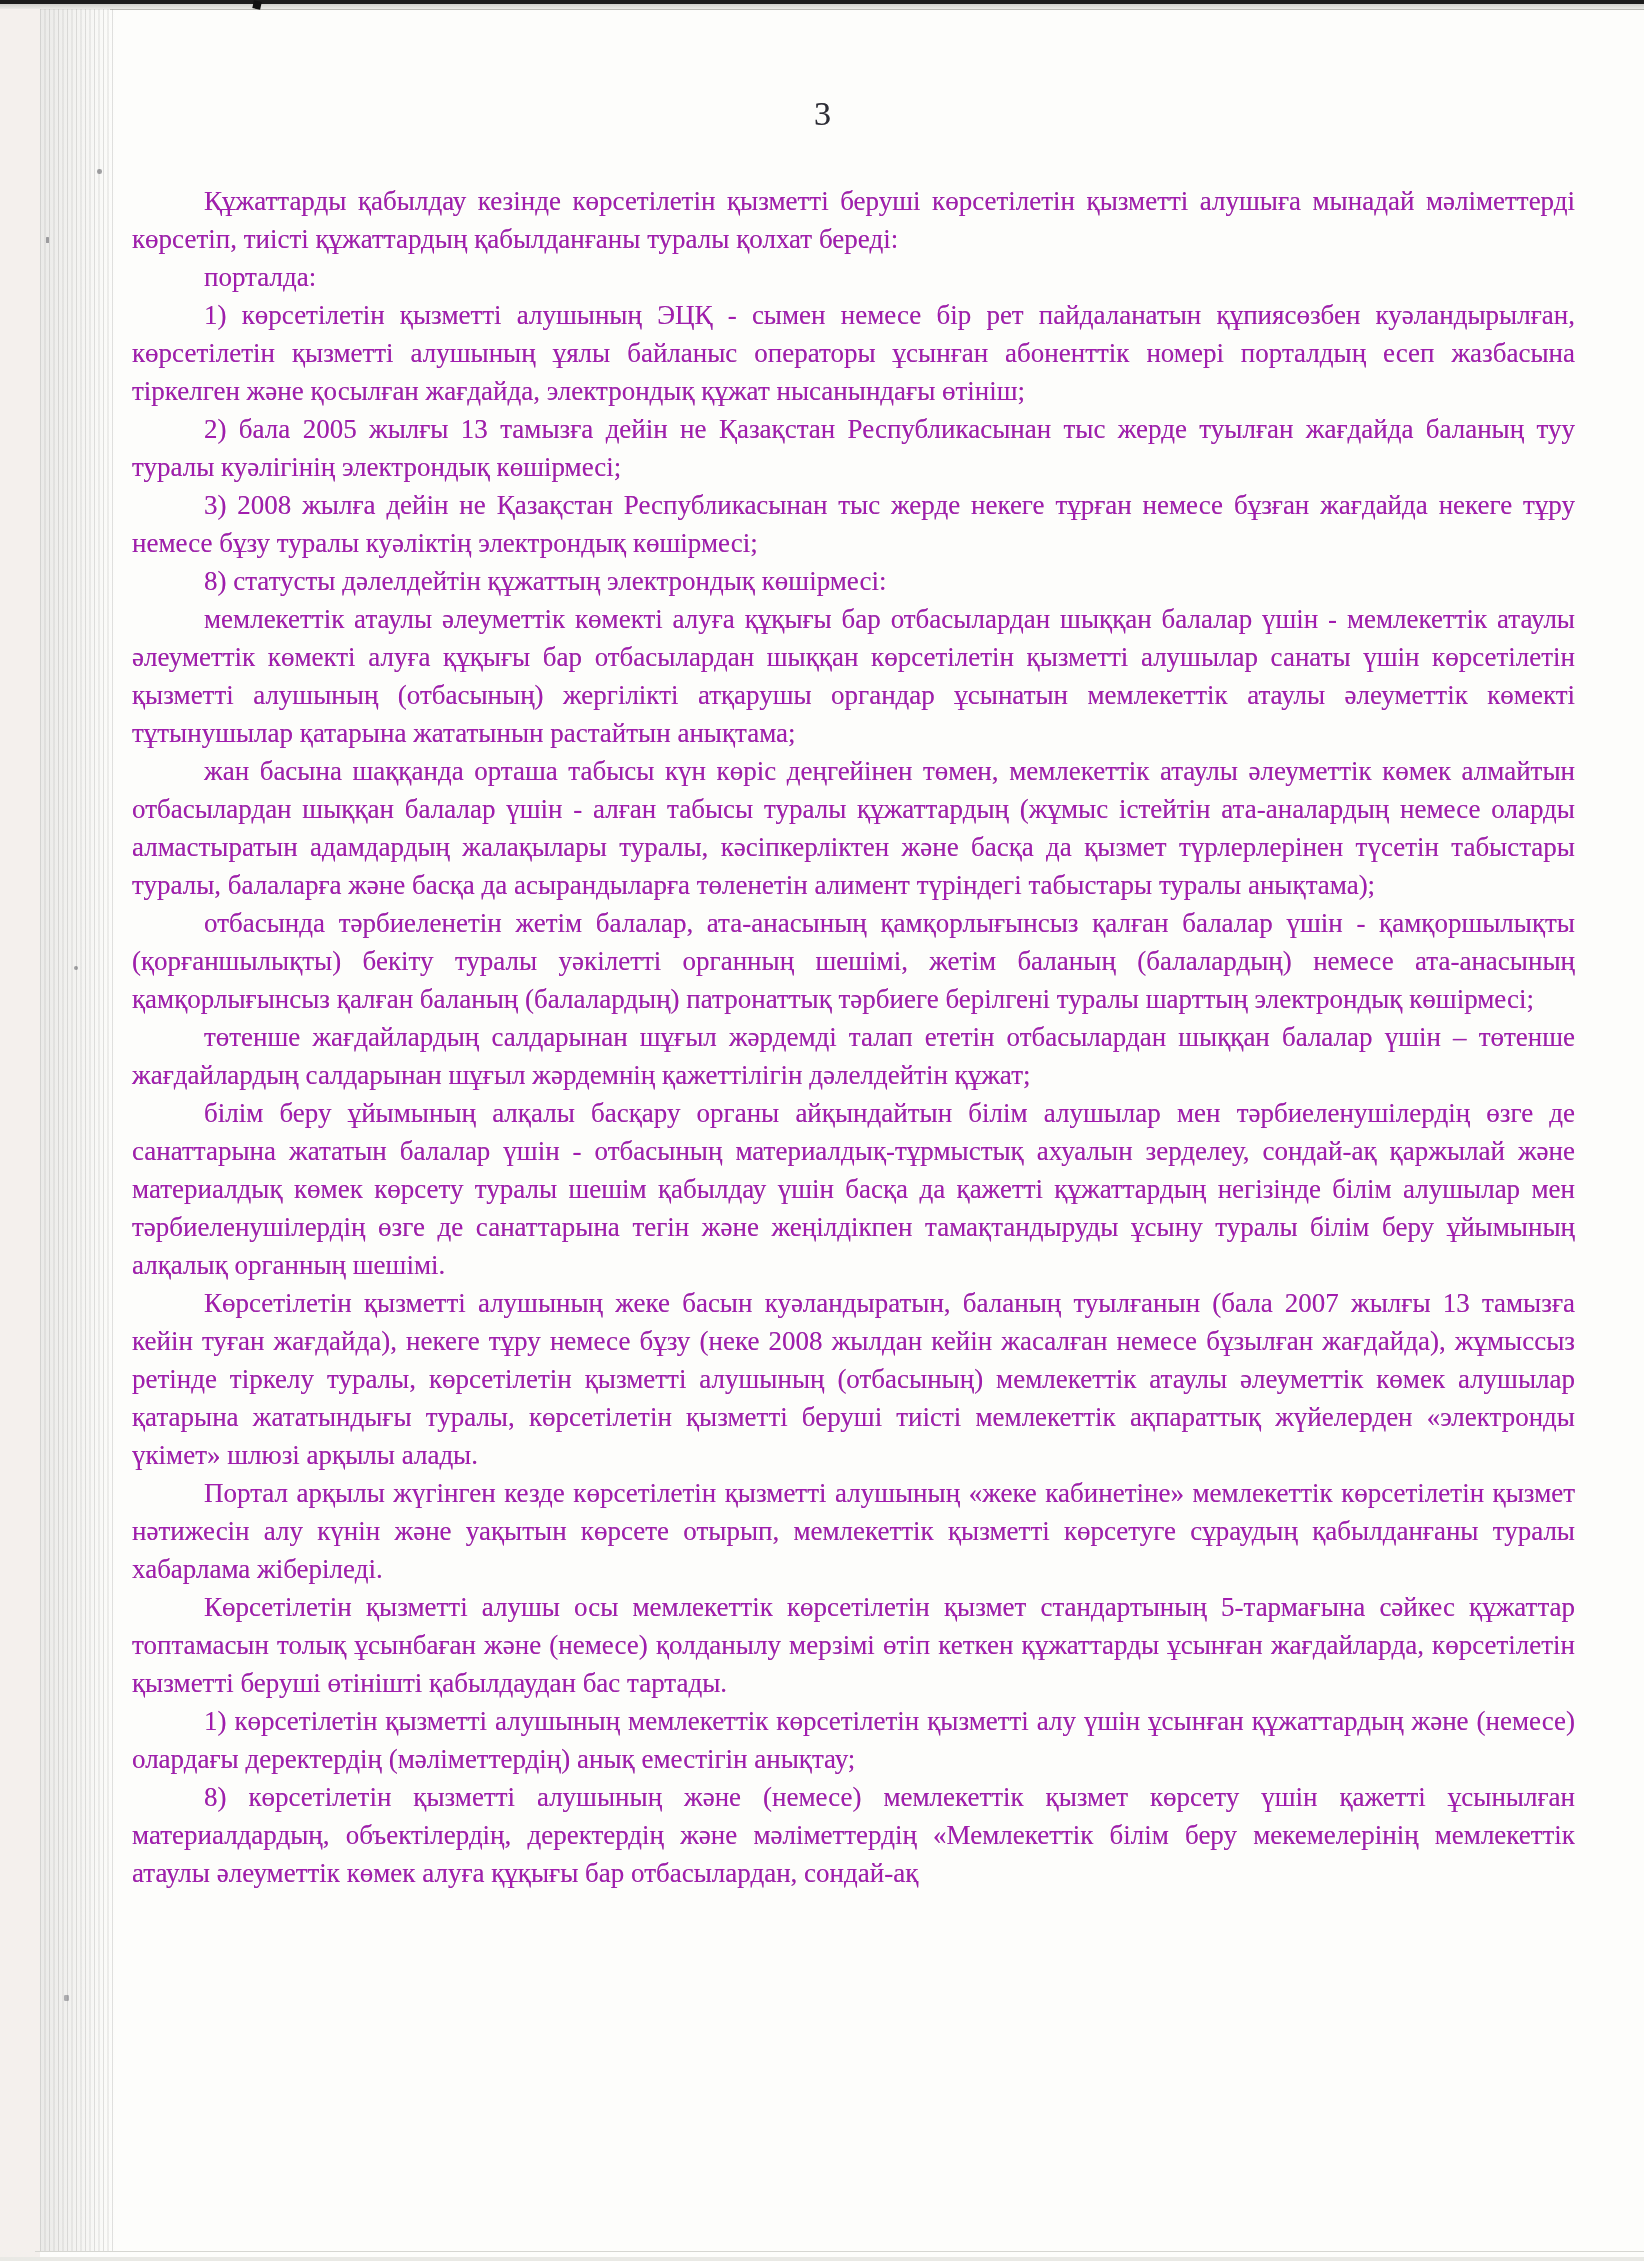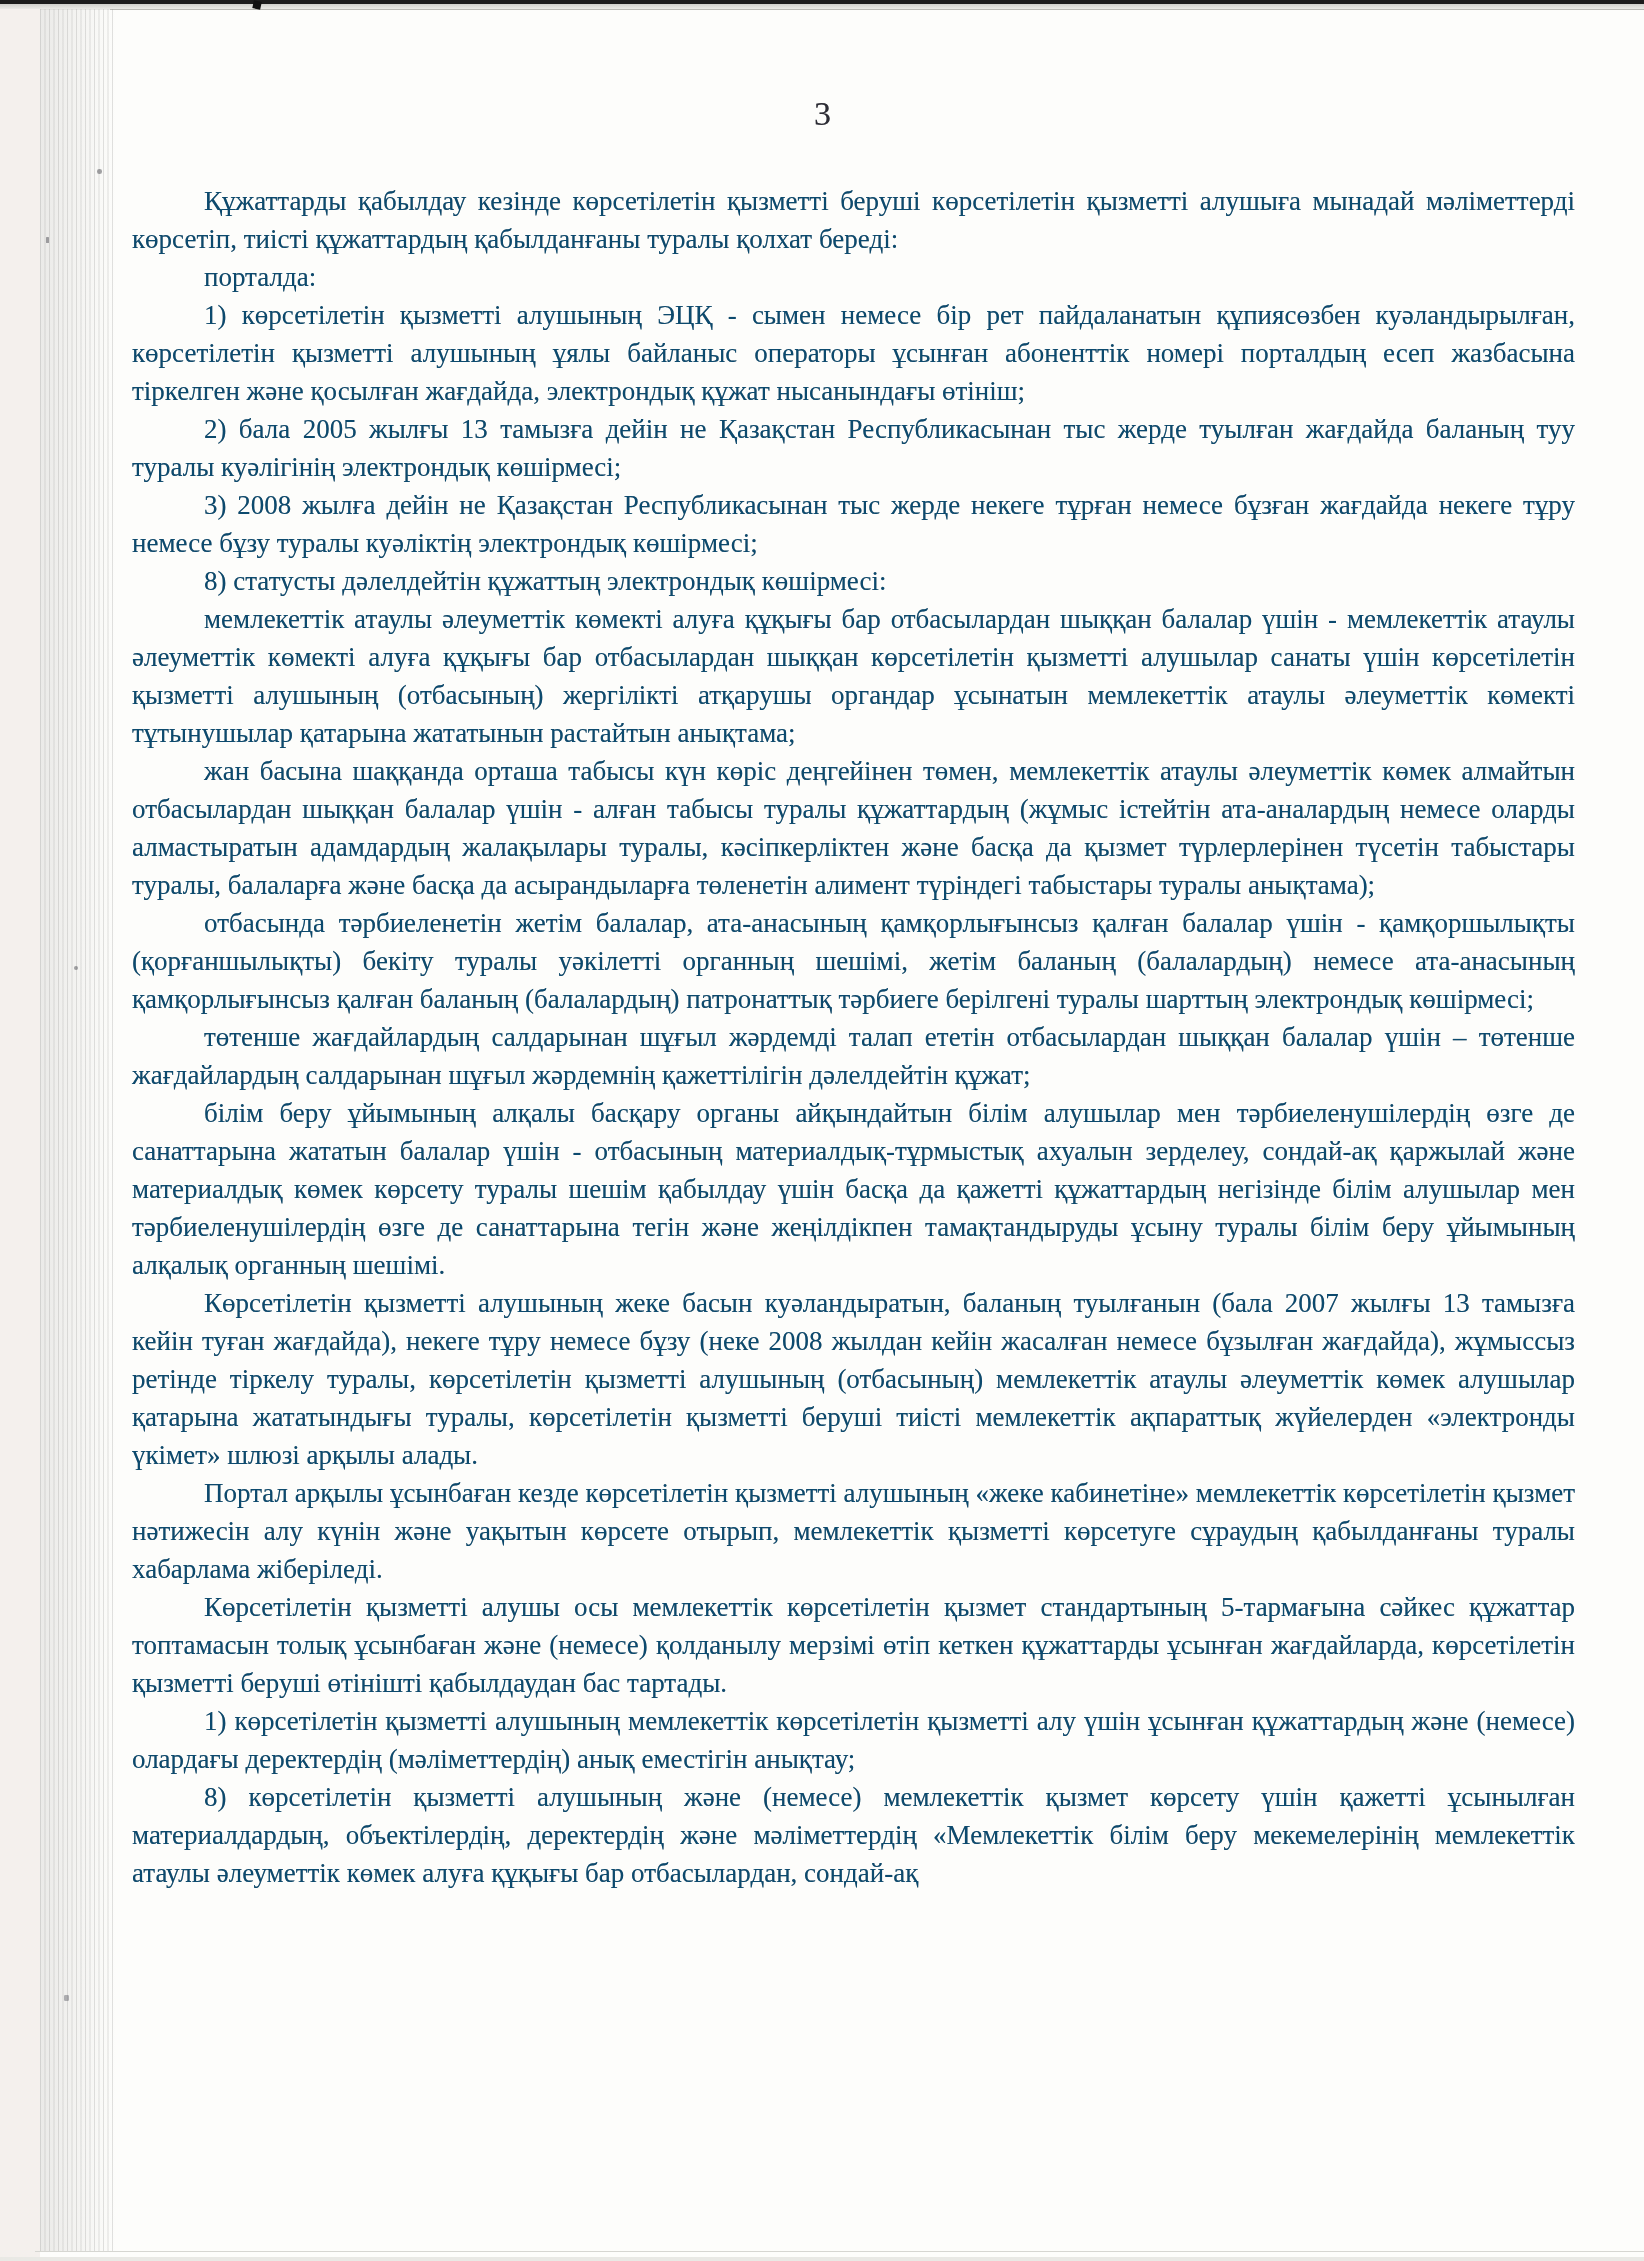--- a/index.html
+++ b/index.html
@@ -66,21 +66,21 @@
   
   .page-number {
     position: absolute; top: 95px; left: 0; width: 1645px;
     text-align: center;
     font-size: 34px; color: #2d2d35;
     text-shadow: 0 0 0.6px rgba(45,45,55,0.45);
   }
   .text-block {
     position: absolute; top: 182px; left: 132px; width: 1443px;
     font-size: 27px; line-height: 38px;
-    color: #0c4a6e;
+    color: #a21caf;
     text-align: justify;
     text-shadow: 0 0 0.6px rgba(43,43,51,0.4);
   }
   .text-block p {
     margin: 0;
     text-indent: 72px;
   }
 </style>
 </head>
 <body>
@@ -108,20 +108,20 @@
     <p>1) көрсетілетін қызметті алушының ЭЦҚ - сымен немесе бір рет пайдаланатын құпиясөзбен куәландырылған, көрсетілетін қызметті алушының ұялы байланыс операторы ұсынған абоненттік номері порталдың есеп жазбасына тіркелген және қосылған жағдайда, электрондық құжат нысанындағы өтініш;</p>
     <p>2) бала 2005 жылғы 13 тамызға дейін не Қазақстан Республикасынан тыс жерде туылған жағдайда баланың туу туралы куәлігінің электрондық көшірмесі;</p>
     <p>3) 2008 жылға дейін не Қазақстан Республикасынан тыс жерде некеге тұрған немесе бұзған жағдайда некеге тұру немесе бұзу туралы куәліктің электрондық көшірмесі;</p>
     <p>8) статусты дәлелдейтін құжаттың электрондық көшірмесі:</p>
     <p>мемлекеттік атаулы әлеуметтік көмекті алуға құқығы бар отбасылардан шыққан балалар үшін - мемлекеттік атаулы әлеуметтік көмекті алуға құқығы бар отбасылардан шыққан көрсетілетін қызметті алушылар санаты үшін көрсетілетін қызметті алушының (отбасының) жергілікті атқарушы органдар ұсынатын мемлекеттік атаулы әлеуметтік көмекті тұтынушылар қатарына жататынын растайтын анықтама;</p>
     <p>жан басына шаққанда орташа табысы күн көріс деңгейінен төмен, мемлекеттік атаулы әлеуметтік көмек алмайтын отбасылардан шыққан балалар үшін - алған табысы туралы құжаттардың (жұмыс істейтін ата-аналардың немесе оларды алмастыратын адамдардың жалақылары туралы, кәсіпкерліктен және басқа да қызмет түрлерлерінен түсетін табыстары туралы, балаларға және басқа да асырандыларға төленетін алимент түріндегі табыстары туралы анықтама);</p>
     <p>отбасында тәрбиеленетін жетім балалар, ата-анасының қамқорлығынсыз қалған балалар үшін - қамқоршылықты (қорғаншылықты) бекіту туралы уәкілетті органның шешімі, жетім баланың (балалардың) немесе ата-анасының қамқорлығынсыз қалған баланың (балалардың) патронаттық тәрбиеге берілгені туралы шарттың электрондық көшірмесі;</p>
     <p>төтенше жағдайлардың салдарынан шұғыл жәрдемді талап ететін отбасылардан шыққан балалар үшін – төтенше жағдайлардың салдарынан шұғыл жәрдемнің қажеттілігін дәлелдейтін құжат;</p>
     <p>білім беру ұйымының алқалы басқару органы айқындайтын білім алушылар мен тәрбиеленушілердің өзге де санаттарына жататын балалар үшін - отбасының материалдық-тұрмыстық ахуалын зерделеу, сондай-ақ қаржылай және материалдық көмек көрсету туралы шешім қабылдау үшін басқа да қажетті құжаттардың негізінде білім алушылар мен тәрбиеленушілердің өзге де санаттарына тегін және жеңілдікпен тамақтандыруды ұсыну туралы білім беру ұйымының алқалық органның шешімі.</p>
     <p>Көрсетілетін қызметті алушының жеке басын куәландыратын, баланың туылғанын (бала 2007 жылғы 13 тамызға кейін туған жағдайда), некеге тұру немесе бұзу (неке 2008 жылдан кейін жасалған немесе бұзылған жағдайда), жұмыссыз ретінде тіркелу туралы, көрсетілетін қызметті алушының (отбасының) мемлекеттік атаулы әлеуметтік көмек алушылар қатарына жататындығы туралы, көрсетілетін қызметті беруші тиісті мемлекеттік ақпараттық жүйелерден «электронды үкімет» шлюзі арқылы алады.</p>
-    <p>Портал арқылы ұсынбаған кезде көрсетілетін қызметті алушының «жеке кабинетіне» мемлекеттік көрсетілетін қызмет нәтижесін алу күнін және уақытын көрсете отырып, мемлекеттік қызметті көрсетуге сұраудың қабылданғаны туралы хабарлама жіберіледі.</p>
+    <p>Портал арқылы жүгінген кезде көрсетілетін қызметті алушының «жеке кабинетіне» мемлекеттік көрсетілетін қызмет нәтижесін алу күнін және уақытын көрсете отырып, мемлекеттік қызметті көрсетуге сұраудың қабылданғаны туралы хабарлама жіберіледі.</p>
     <p>Көрсетілетін қызметті алушы осы мемлекеттік көрсетілетін қызмет стандартының 5-тармағына сәйкес құжаттар топтамасын толық ұсынбаған және (немесе) қолданылу мерзімі өтіп кеткен құжаттарды ұсынған жағдайларда, көрсетілетін қызметті беруші өтінішті қабылдаудан бас тартады.</p>
     <p>1) көрсетілетін қызметті алушының мемлекеттік көрсетілетін қызметті алу үшін ұсынған құжаттардың және (немесе) олардағы деректердің (мәліметтердің) анық еместігін анықтау;</p>
     <p>8) көрсетілетін қызметті алушының және (немесе) мемлекеттік қызмет көрсету үшін қажетті ұсынылған материалдардың, объектілердің, деректердің және мәліметтердің «Мемлекеттік білім беру мекемелерінің мемлекеттік атаулы әлеуметтік көмек алуға құқығы бар отбасылардан, сондай-ақ</p>
   </div>
 
 </div>
 
 
 </body></html>

